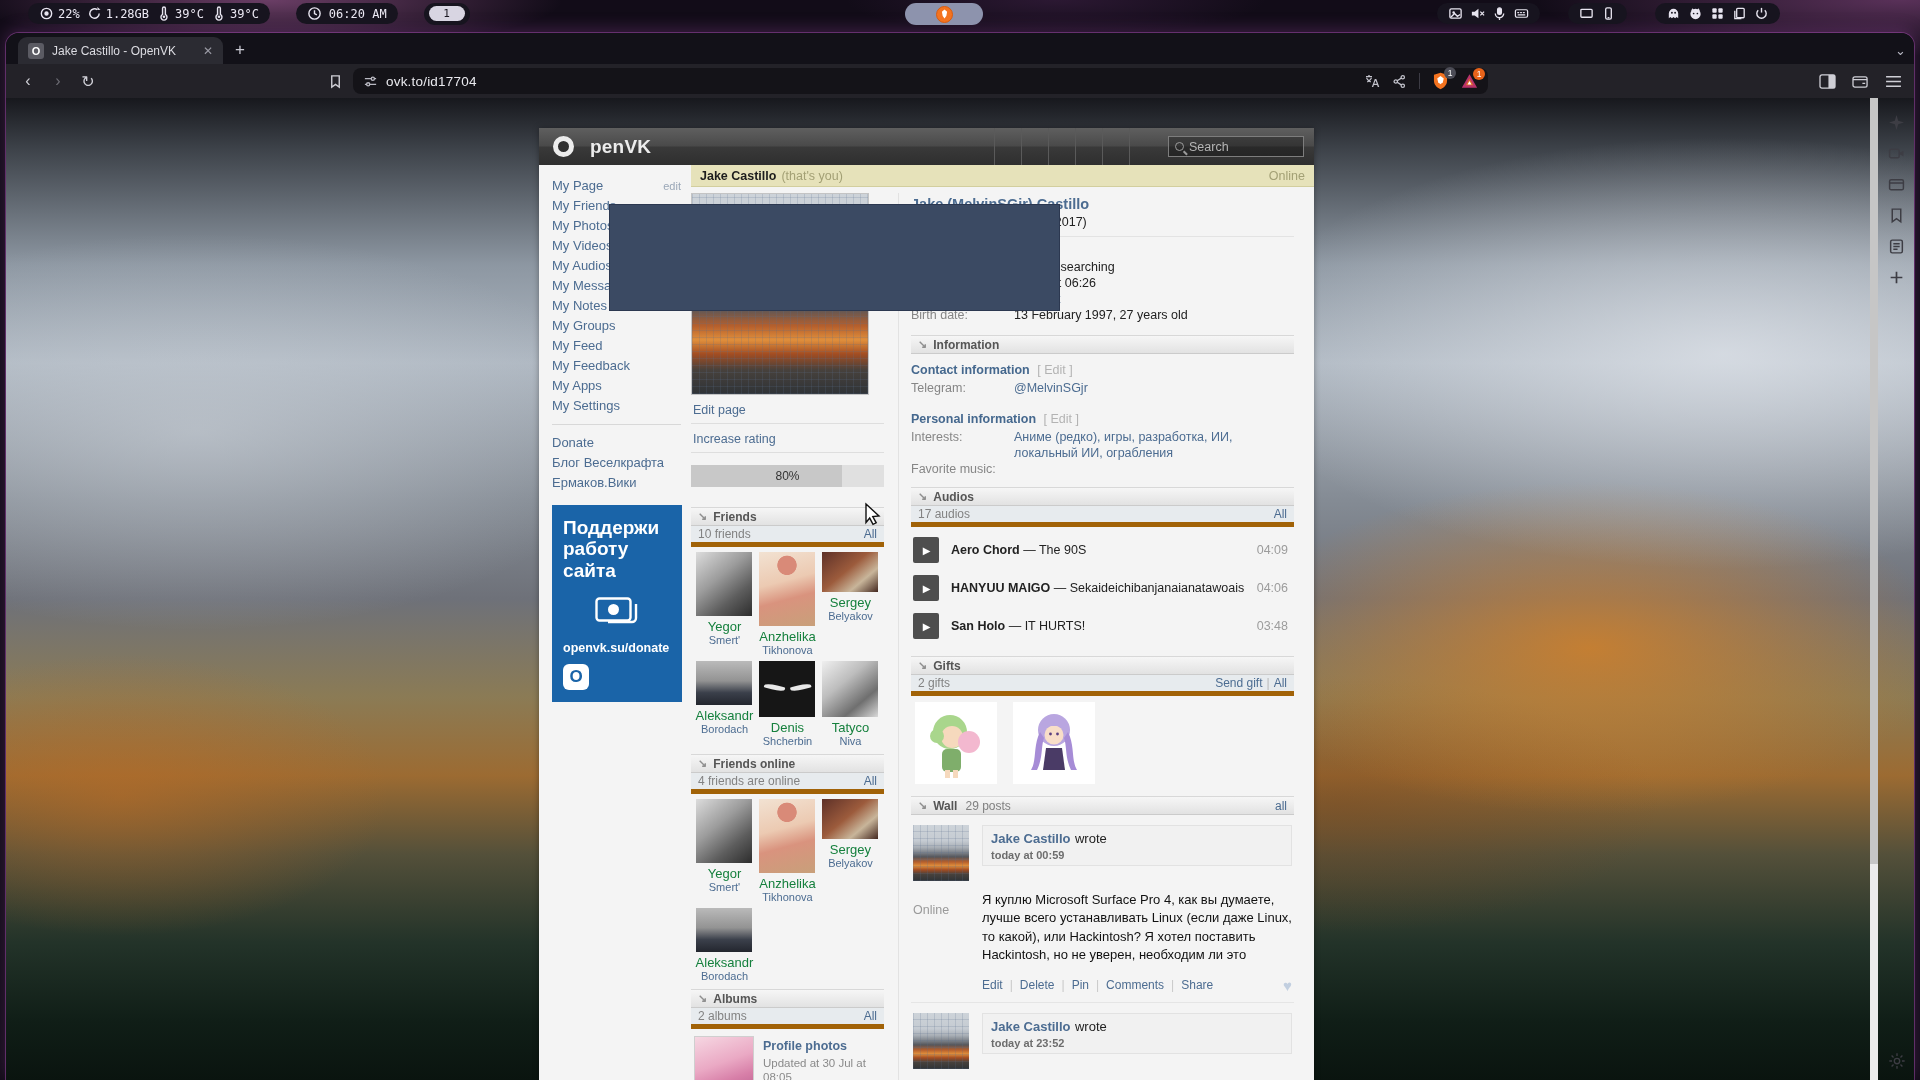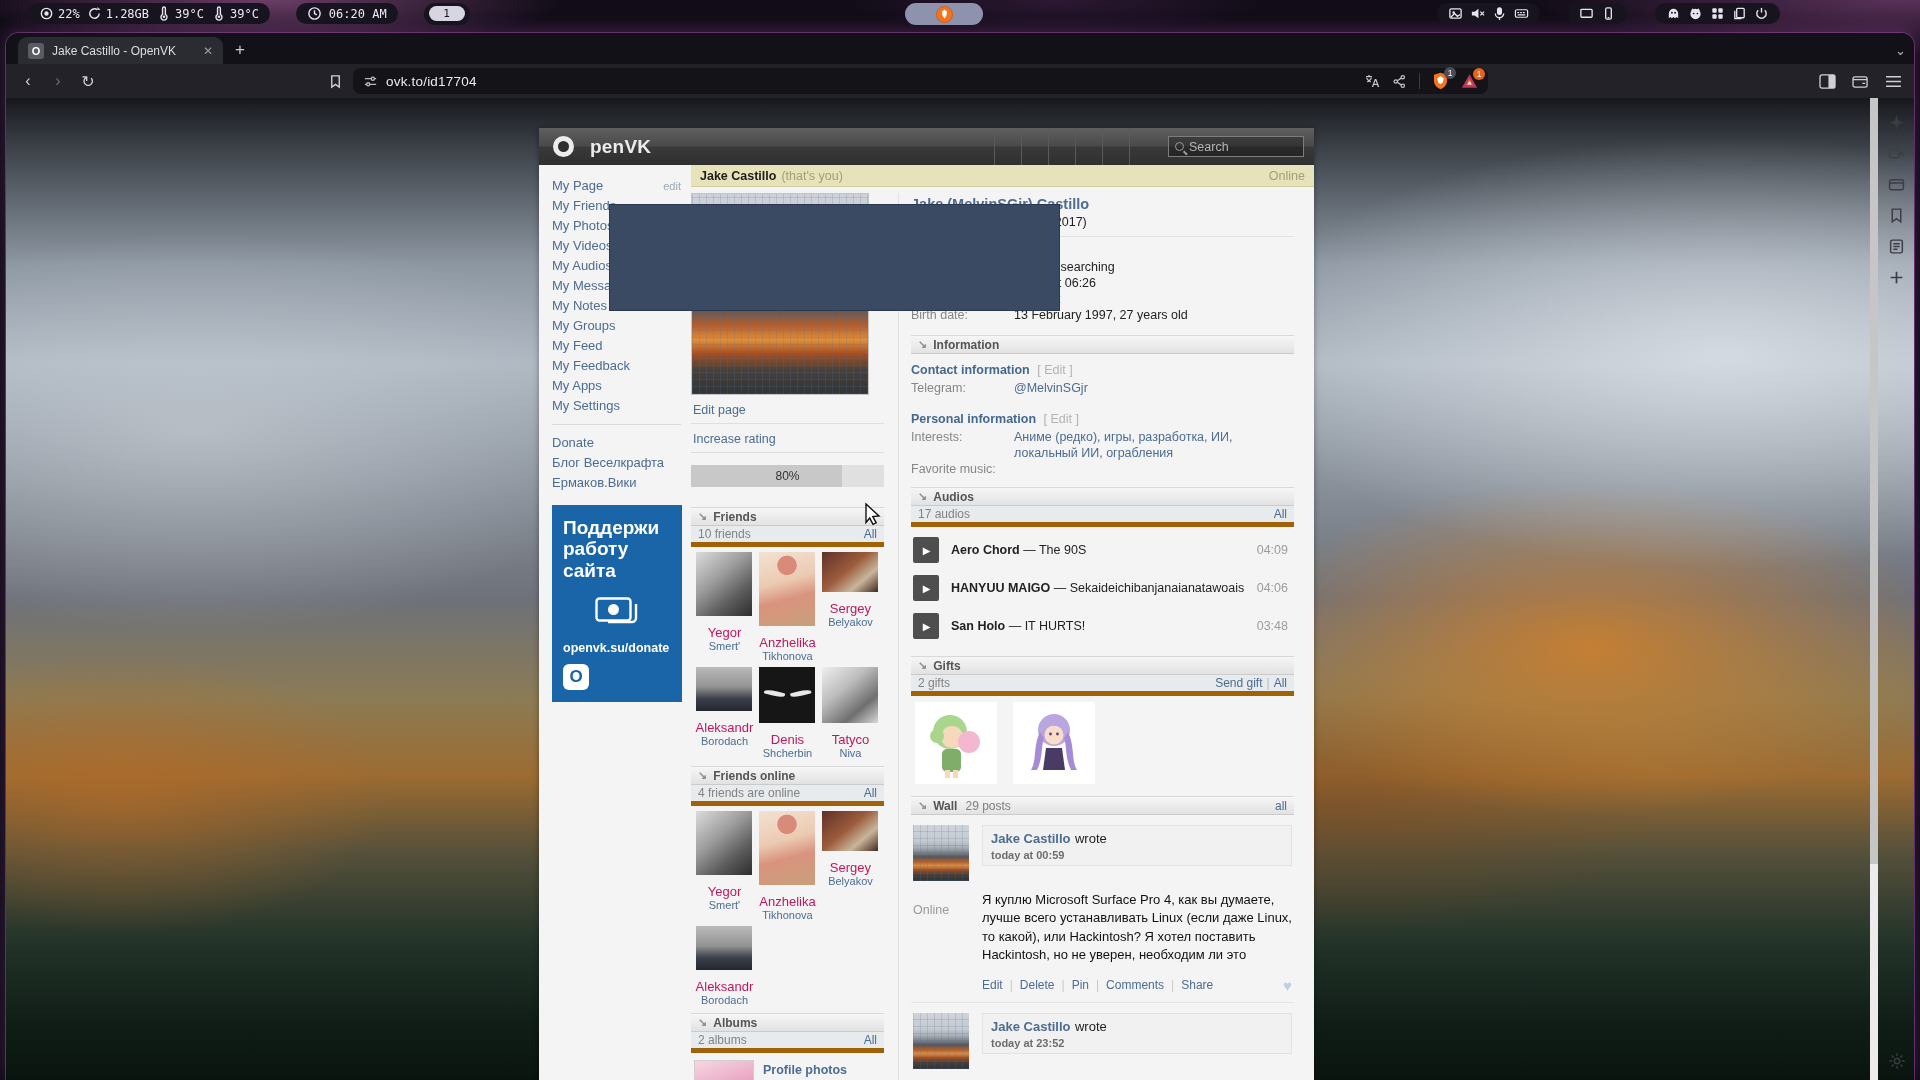--- a/index.html
+++ b/index.html
@@ -116,21 +116,21 @@
   .s-all{margin-left:auto;font-weight:bold;color:#4C6C91;font-size:12px;}
   .s-all.normal{font-weight:normal;}
   .crow{background:#e7ebee;border-bottom:5px solid #a16207;padding:3px 7px;font-size:12px;color:#828282;display:flex;align-items:center;height:21px;}
   .crow .s-all{font-weight:normal;}
   .crow .gift-links{margin-left:auto;}
   .gift-links a{color:#4C6C91;}
   .gift-links .pipe{color:#b8b8b8;margin:0 4px;}
   .pgrid{display:flex;flex-wrap:wrap;padding:5px 2px 2px;}
   .pcell{width:33.33%;display:flex;flex-direction:column;align-items:center;margin-bottom:5px;}
   .av{width:56px;flex:none;}
-  .pname{color:#be185d;font-size:13px;line-height:15px;margin-top:9px;text-align:left;}
+  .pname{color:#15803d;font-size:13px;line-height:15px;margin-top:3px;text-align:left;}
   .psurname{color:#4C6C91;font-size:11px;line-height:12px;text-align:center;}
   .art-yegor{background:linear-gradient(140deg,#dcdcdc,#9c9c9c 40%,#5d5d5d 70%,#2d2d2d);}
   .art-anzhelika{background:radial-gradient(circle at 50% 18%,#d98a78 14%,transparent 15%),linear-gradient(165deg,#f2e2d2 0%,#eccab2 40%,#d9937e 62%,#c8a07a 100%);}
   .art-sergey{background:linear-gradient(140deg,#5e3128,#9c5b3c 45%,#c8b59a 72%,#44281f);}
   .art-aleksandr{background:linear-gradient(180deg,#bababa 0%,#939393 45%,#3b404b 72%,#23262e);}
   .art-denis{background:#161616;position:relative;overflow:hidden;}
   .art-denis::before,.art-denis::after{content:"";position:absolute;top:42%;width:38%;height:9%;background:#e8e8e8;border-radius:60% 10% 60% 10%;}
   .art-denis::before{left:8%;transform:rotate(14deg);}
   .art-denis::after{right:8%;transform:rotate(-14deg) scaleX(-1);}
   .art-tatyco{background:linear-gradient(140deg,#efefef,#bdbdbd 38%,#6f6f6f 72%,#d9d9d9);}

